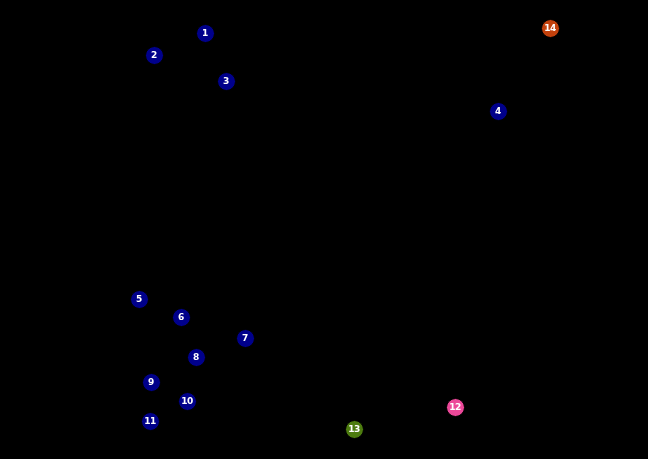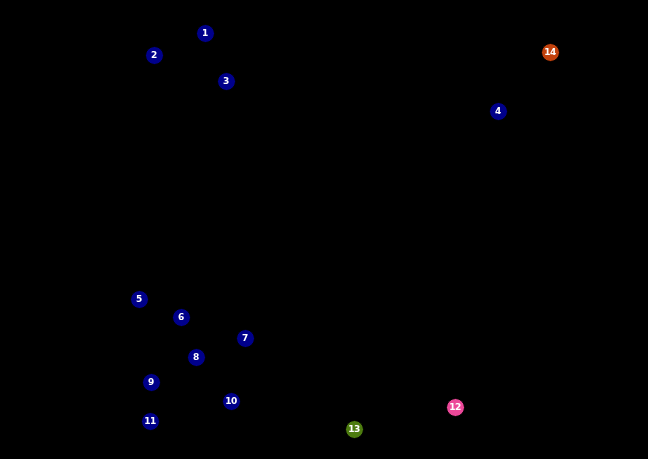--- a/index.html
+++ b/index.html
@@ -60,28 +60,28 @@
     </div>
     <div class="node" style="left: 235.5px; top: 328.5px; background: rgb(0, 0, 139);">
       <span style="color: rgb(255, 255, 255);">7</span>
     </div>
     <div class="node" style="left: 186.5px; top: 347.5px; background: rgb(0, 0, 139);">
       <span style="color: rgb(255, 255, 255);">8</span>
     </div>
     <div class="node" style="left: 141.5px; top: 372.5px; background: rgb(0, 0, 139);">
       <span style="color: rgb(255, 255, 255);">9</span>
     </div>
-    <div class="node" style="left: 177.5px; top: 391.5px; background: rgb(0, 0, 139); margin-left: 44px;">
+    <div class="node" style="left: 177.5px; top: 391.5px; background: rgb(0, 0, 139);">
       <span style="color: rgb(255, 255, 255);">10</span>
     </div>
     <div class="node" style="left: 140.5px; top: 411.5px; background: rgb(0, 0, 139);">
       <span style="color: rgb(255, 255, 255);">11</span>
     </div>
     <div class="node" style="left: 445.5px; top: 397.5px; background: #ec4899;">
       <span style="color: rgb(255, 255, 255);">12</span>
     </div>
     <div class="node" style="left: 344.5px; top: 419.5px; background: #4d7c0f;">
       <span style="color: rgb(255, 255, 255);">13</span>
     </div>
-    <div class="node" style="left: 540.5px; top: 18.5px; background: #c2410c; margin-top: 24px;">
+    <div class="node" style="left: 540.5px; top: 18.5px; background: #c2410c;">
       <span style="color: rgb(255, 255, 255);">14</span>
     </div>
   </div>
 
 </body></html>

